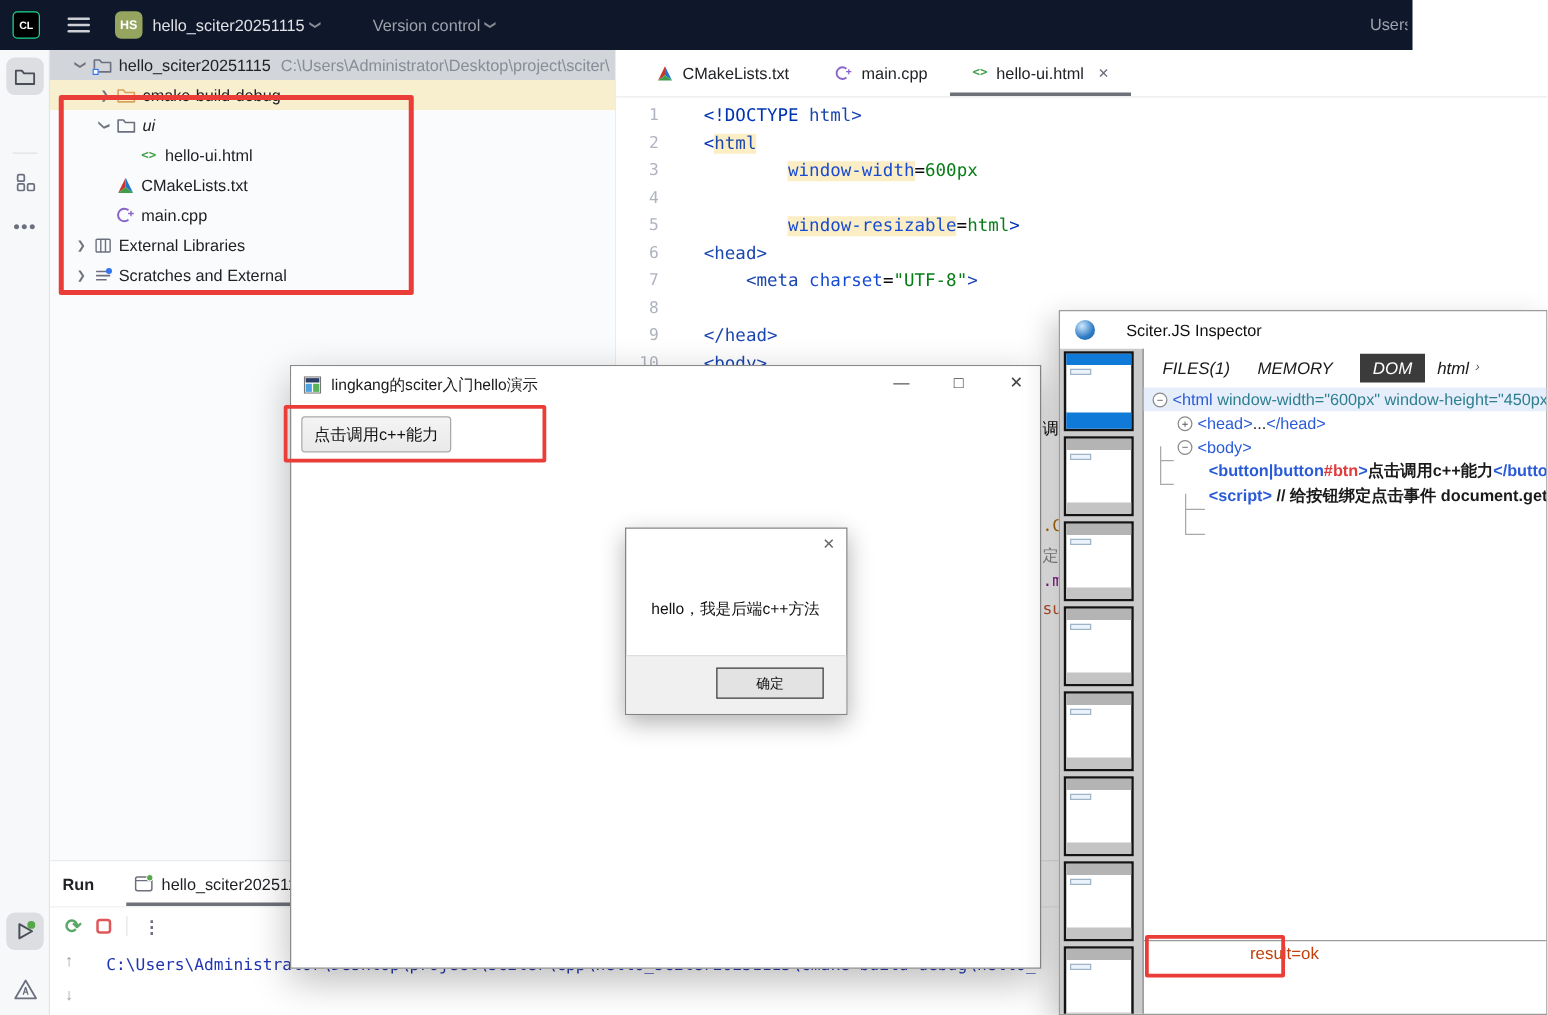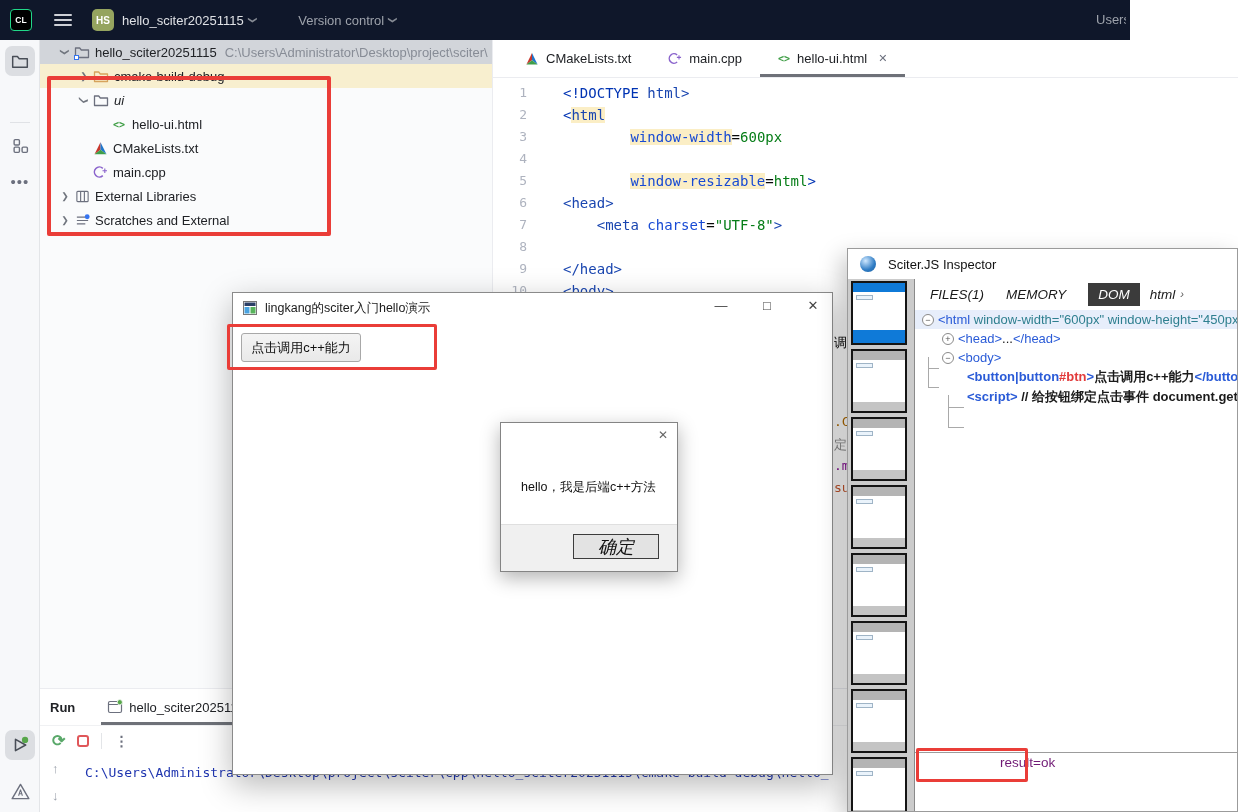--- a/index.html
+++ b/index.html
@@ -88,25 +88,25 @@
   .aw-controls { position:absolute; right:8px; top:5px; display:flex; gap:24px; color:#444; font-size:13px; }
   .aw-controls span { width:22px; text-align:center; cursor:pointer; }
   .cpp-btn { position:absolute; left:8px; top:40px; width:120px; height:29px; background:linear-gradient(#f4f4f4,#e9e9e9); border:1px solid #a8a8a8; border-radius:3px; font-size:13px; color:#111; cursor:pointer; font-family:"Liberation Sans",sans-serif; }
 
   
   .dialog { position:absolute; left:500px; top:422px; width:178px; height:150px; background:#fff; border:1px solid #848484; box-shadow:0 6px 18px rgba(0,0,0,.3); z-index:50; }
   .dlg-title { height:26px; display:flex; align-items:center; font-size:12px; color:#555; padding-left:9px; }
   .dlg-close { position:absolute; right:9px; top:5px; color:#666; font-size:12px; cursor:pointer; }
   .dlg-msg { position:absolute; left:20px; top:56px; font-size:12.5px; color:#111; }
   .dlg-footer { position:absolute; left:0; bottom:0; width:100%; height:47px; background:#f0f0f0; border-top:1px solid #dfdfdf; }
-  .dlg-ok { position:absolute; left:72px; top:9px; width:86px; height:25px; background:#e3e3e3; border:1.5px solid #3c3c3c; font-size:18px; color:#111; cursor:pointer; font-family:"Liberation Sans",sans-serif;font-style:italic; }
+  .dlg-ok { position:absolute; left:72px; top:9px; width:86px; height:25px; background:#e3e3e3; border:1.5px solid #3c3c3c; font-size:11px; color:#111; cursor:pointer; font-family:"Liberation Sans",sans-serif; }
 
   
   .inspector { position:absolute; left:847px; top:248px; width:391px; height:564px; background:#fff; border:1px solid #9b9b9b; box-shadow:-6px 8px 22px rgba(0,0,0,.22); z-index:45; overflow:hidden; }
-  .insp-title { height:30px; display:flex; align-items:center; gap:12px; padding-left:12px; }
+  .insp-title { height:30px; display:flex; align-items:center; gap:25px; padding-left:12px; }
   .sphere { width:16px; height:16px; border-radius:50%; background:radial-gradient(circle at 35% 30%, #cfe8ff, #2f7cc4 60%, #1b5fa0); }
   .insp-title .txt { font-size:13px; color:#111; }
   .thumbs { position:absolute; left:0; top:30px; width:67px; height:534px; background:#cbcbcb; border-right:1px solid #8a8a8a; overflow:hidden; padding-top:2px; }
   .tb { width:56px; height:64px; margin:0 0 4px 3px; border:2px solid #141414; background:#fff; position:relative; cursor:pointer; }
   .tb-top { height:9px; background:#b4b4b4; }
   .tb--active .tb-top { background:#0f7ad8; }
   .tb-chip { position:absolute; left:3px; top:12px; width:17px; height:5px; background:#eaf3fb; border:1px solid #9fb4c6; }
   .tb-bot { position:absolute; left:0; bottom:0; width:100%; height:9px; background:#c4c4c4; }
   .tb--active .tb-bot { height:13px; background:#0f7ad8; }
   .insp-main { position:absolute; left:67px; top:30px; width:324px; height:534px; }
@@ -117,21 +117,21 @@
   .domtree { position:relative; padding-top:1px; font-size:13px; }
   .drow { display:flex; align-items:center; height:19px; white-space:nowrap; cursor:pointer; }
   .drow.tall { height:20px; }
   .drow.hl { background:#e7eefb; }
   .toggle { width:12px; height:12px; border:1px solid #8a8a8a; border-radius:50%; font-size:9px; line-height:10px; text-align:center; color:#555; background:#fff; flex:none; margin-right:4px; }
   .toggle:empty { visibility:hidden; }
   .ind0 { padding-left:7px; } .ind1 { padding-left:27px; } .ind2 { padding-left:52px;font-weight:bold; }
   .sg-dt { color:#2a5bd7; } .sg-da { color:#2e7f8f; } .sg-dr { color:#e23b3b; } .sg-dp { color:#1a1a1a; }
   .cline { position:absolute; background:#a9a9a9; }
   .insp-div { position:absolute; left:67px; top:503px; width:324px; height:1px; background:#9c9c9c; }
-  .insp-result { position:absolute; left:152px; top:506px; font-size:13.5px; color:#701a75;text-align:center; }
+  .insp-result { position:absolute; left:152px; top:506px; font-size:13.5px; color:#c2410c;text-align:center; }
 
   svg { display:block; }
 </style>
 </head>
 <body>
 
 <div class="stage">
 
   <header class="topbar">
     <div class="cl-logo">CL</div>

